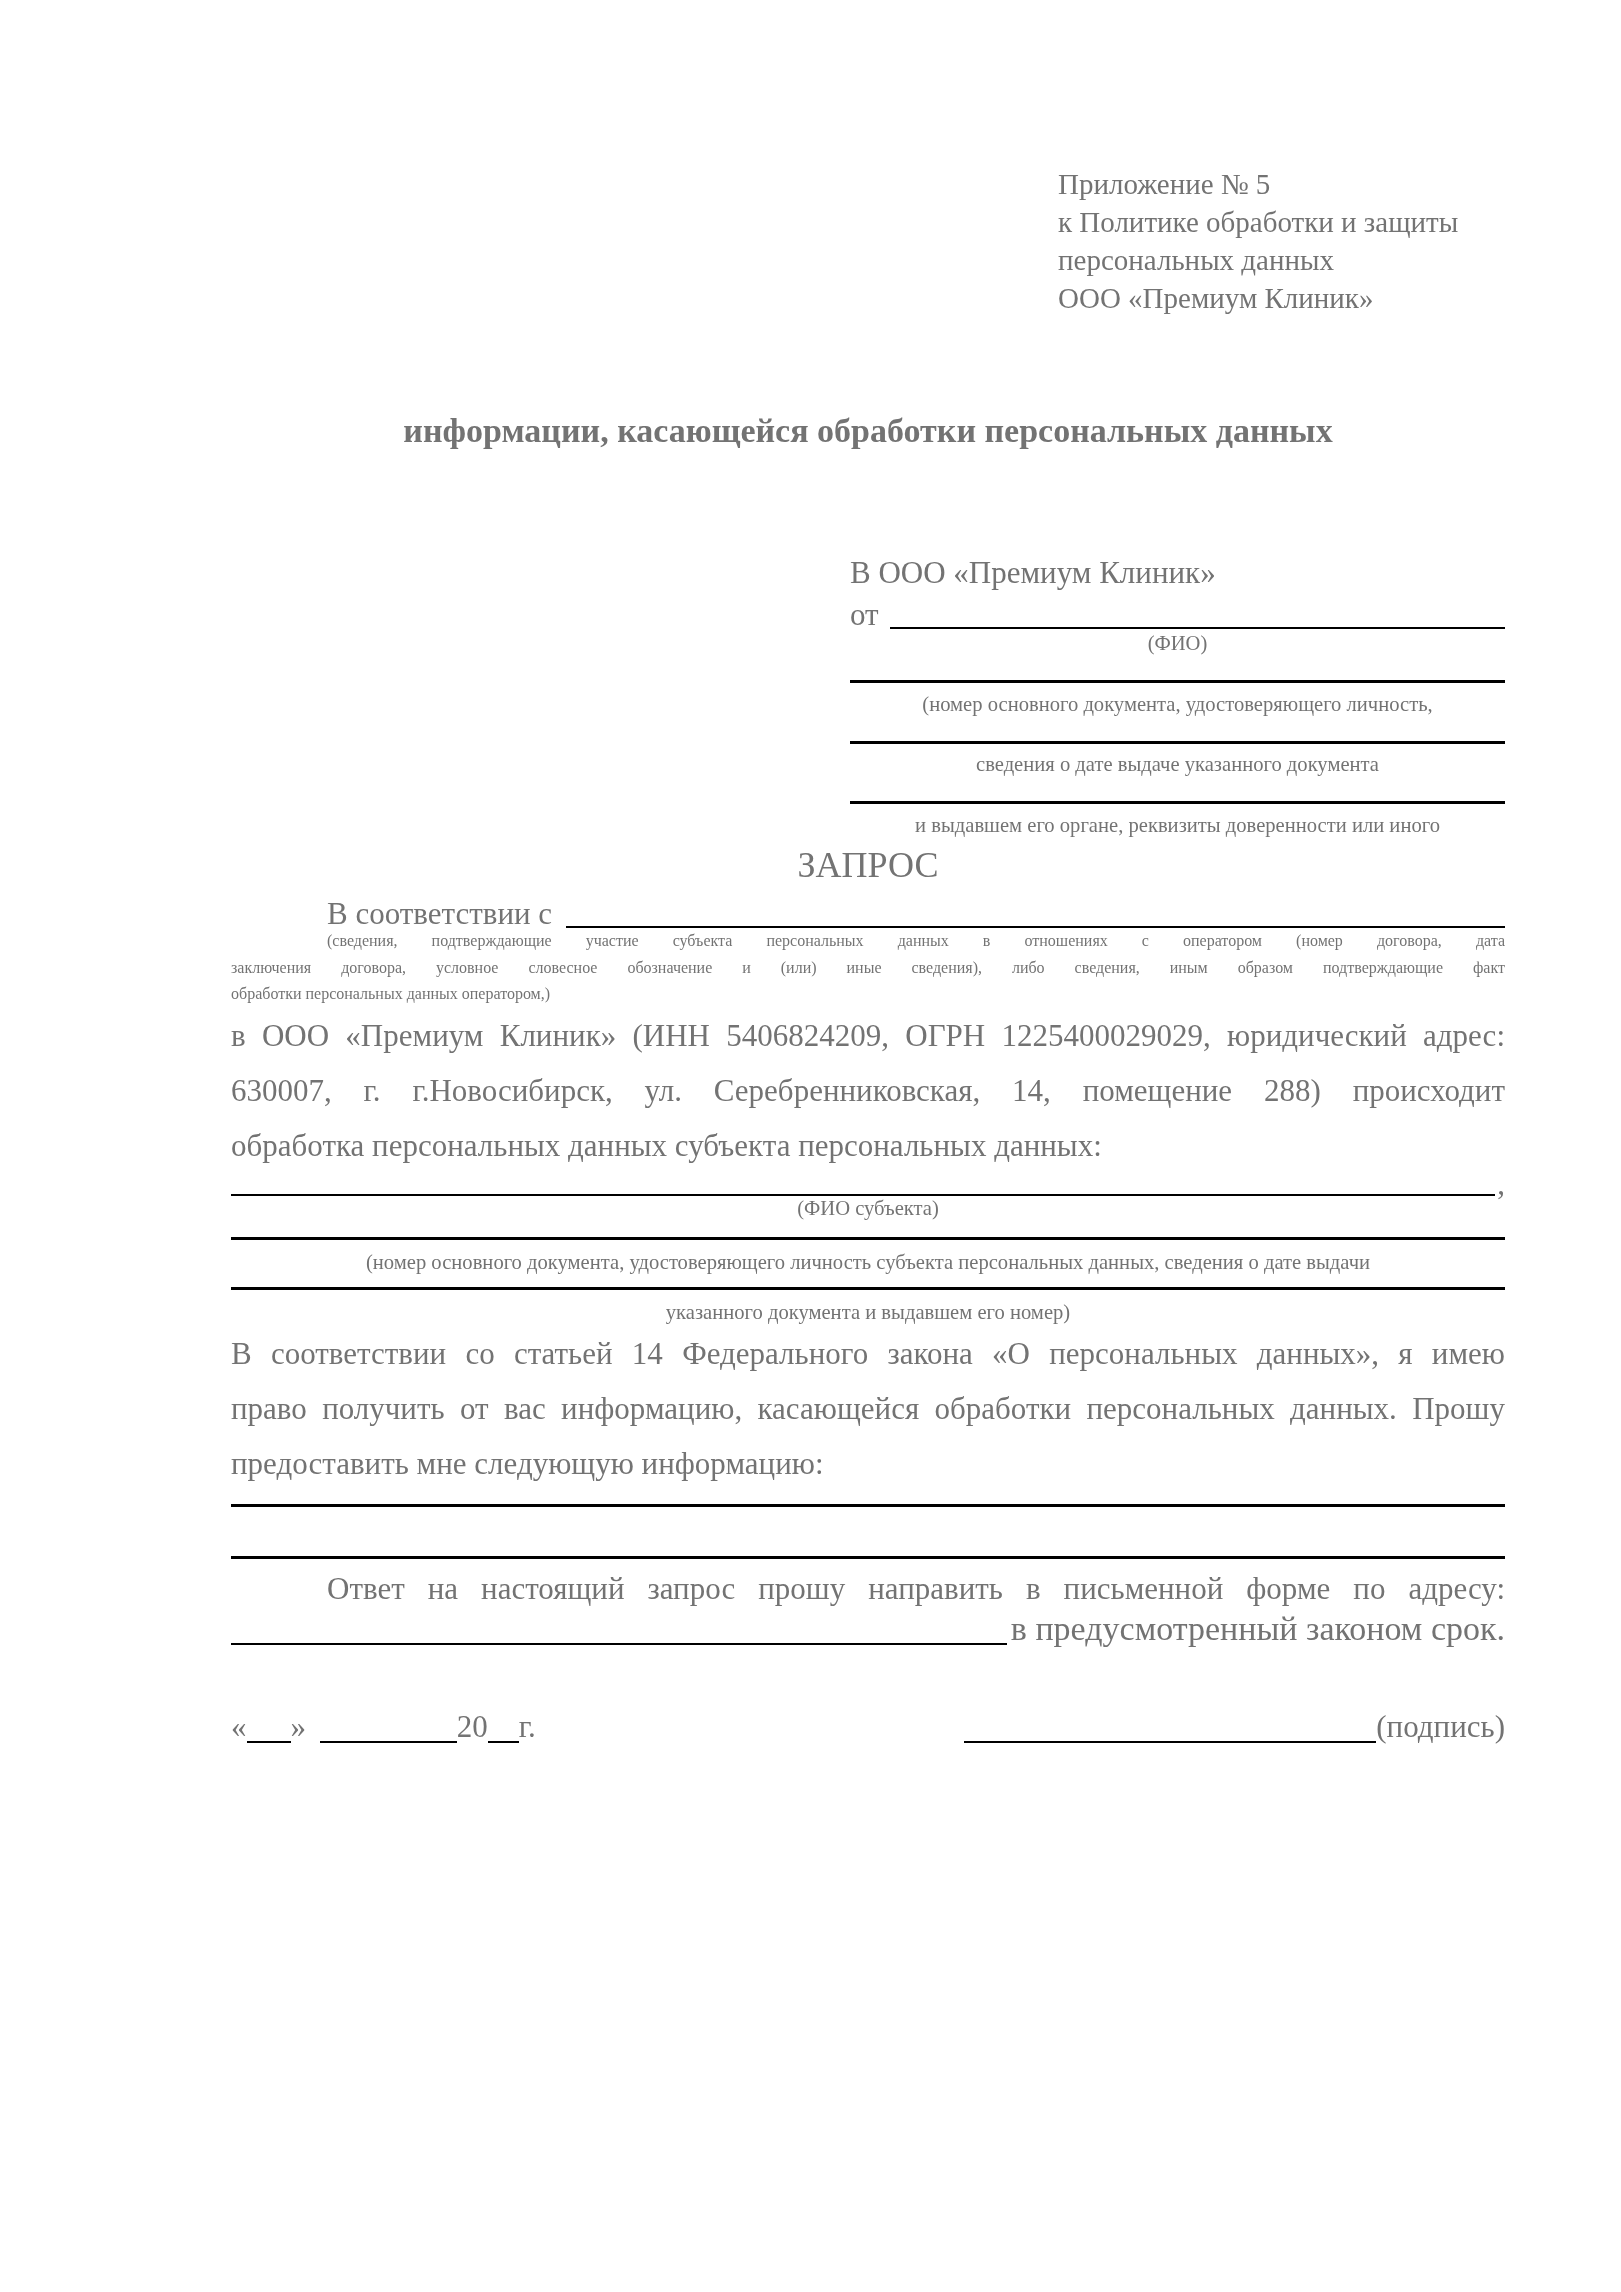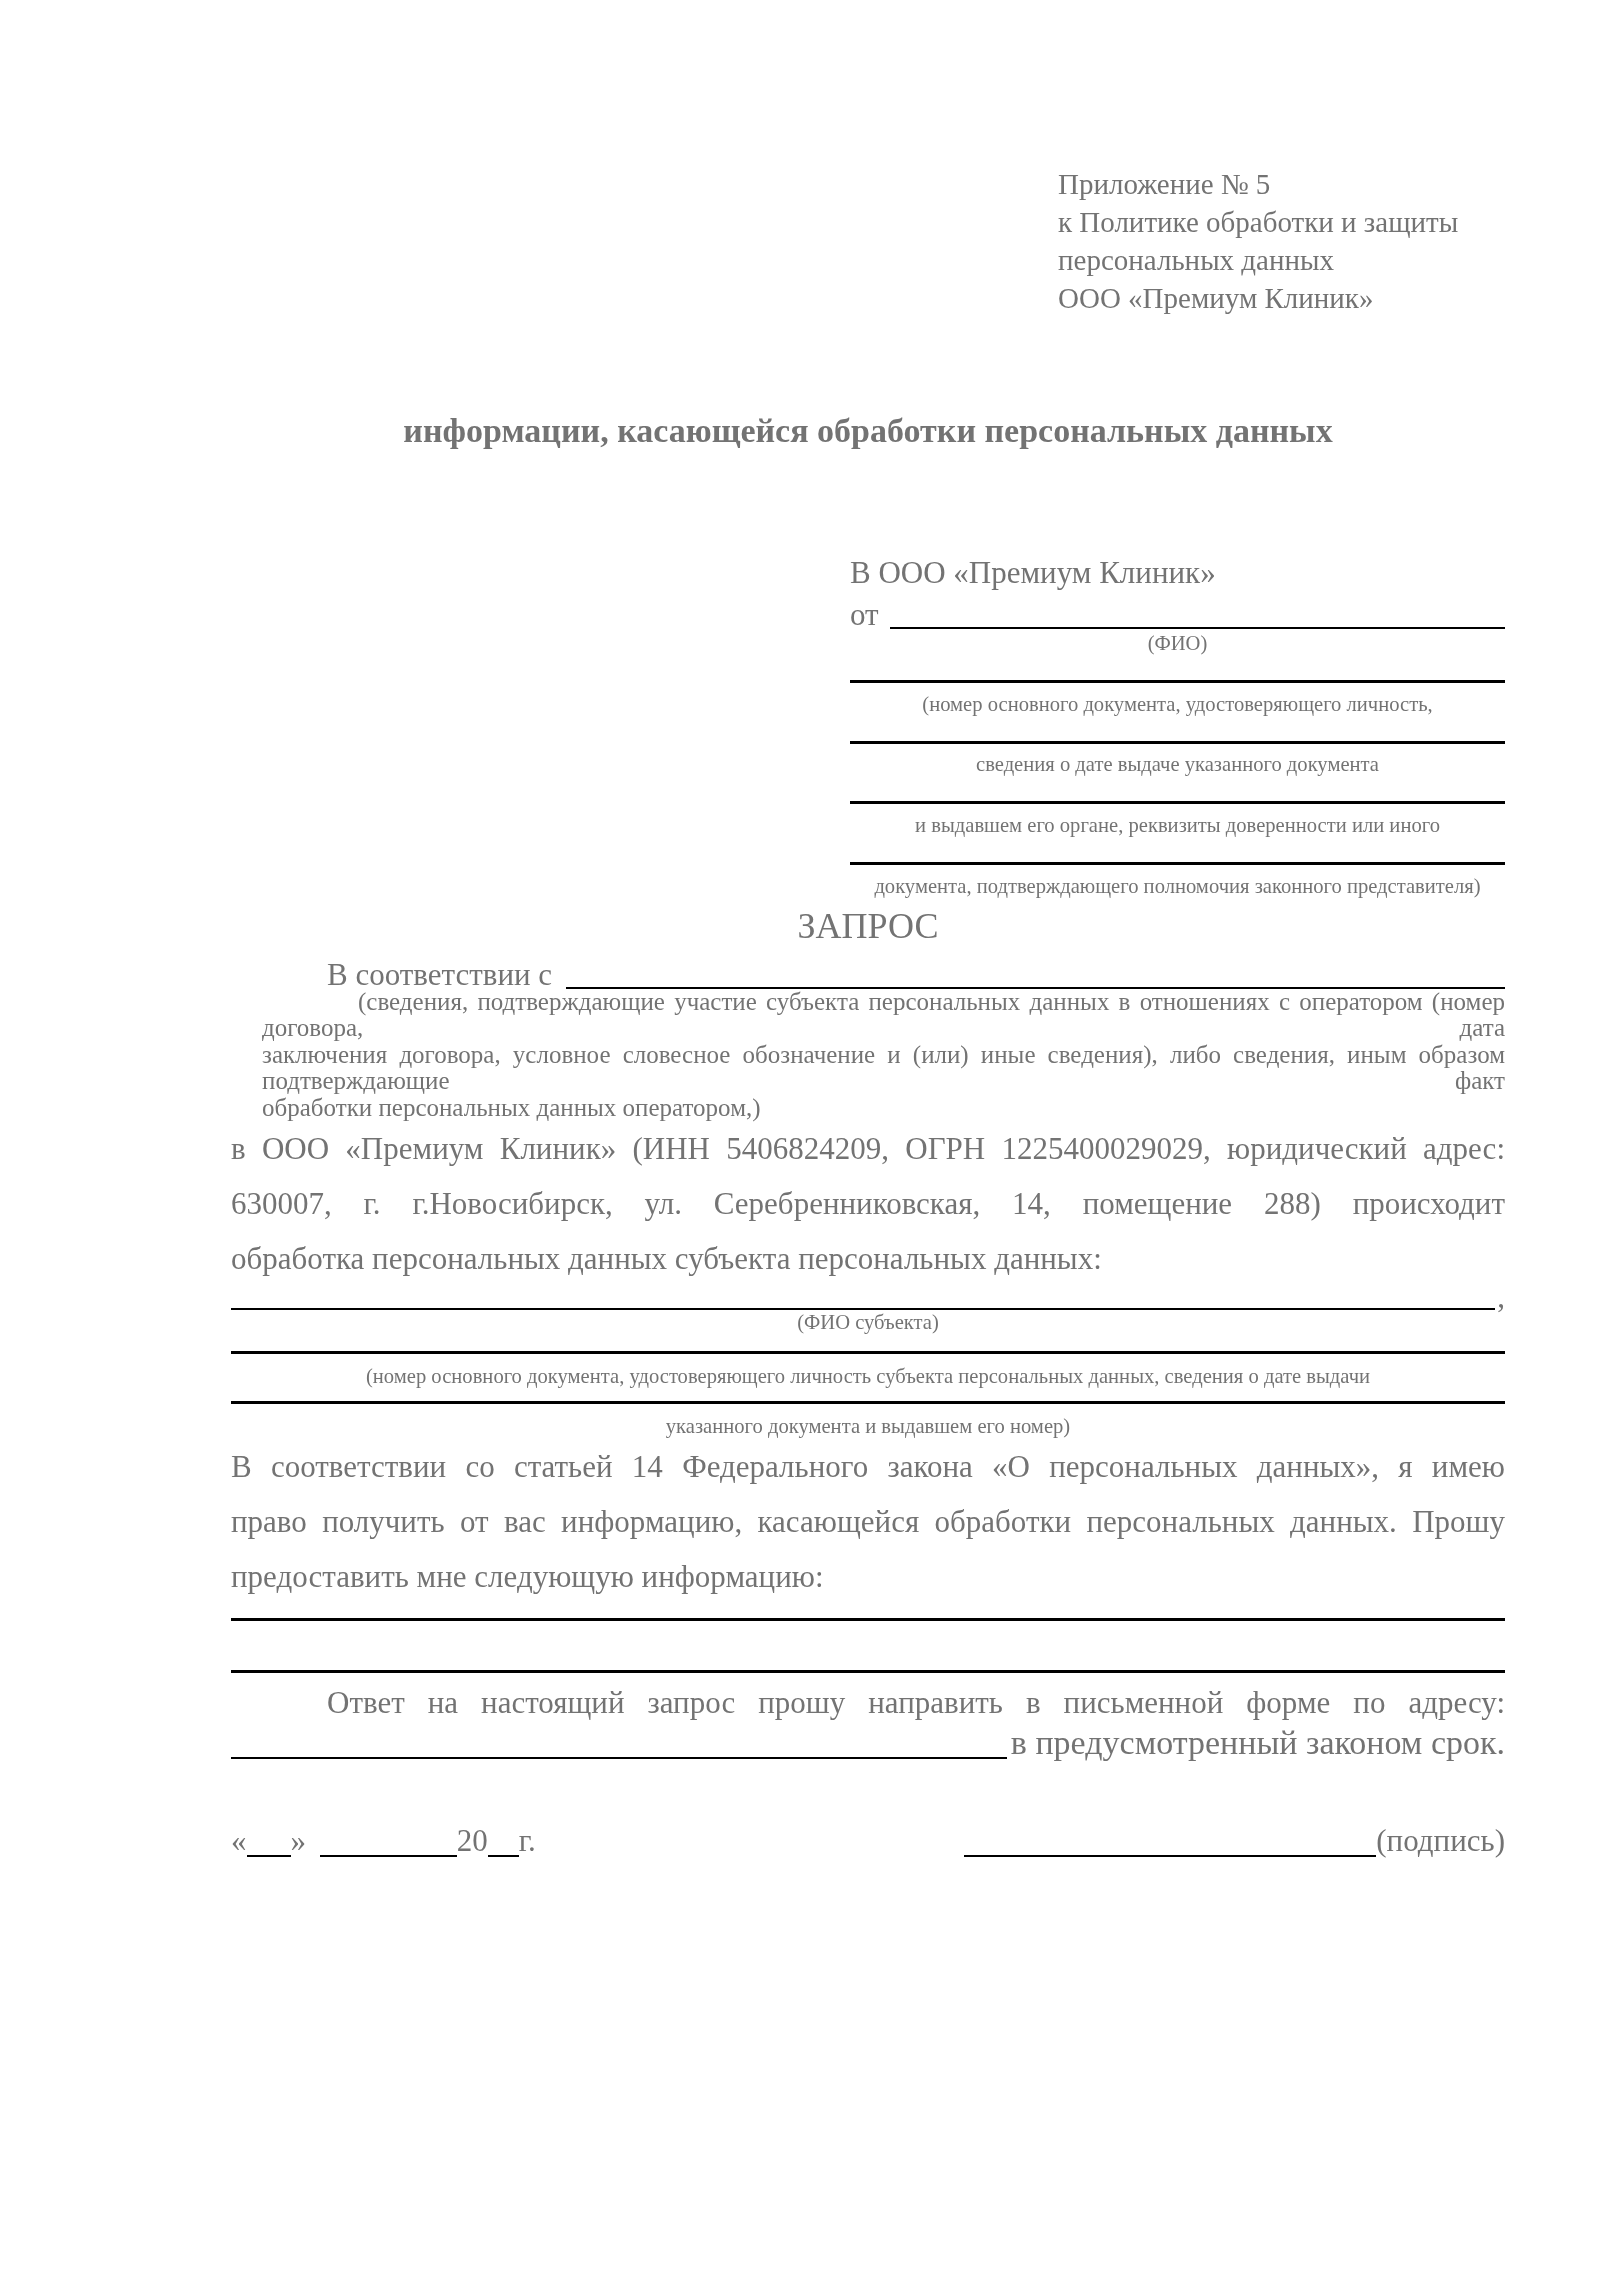--- a/index.html
+++ b/index.html
@@ -67,21 +67,21 @@
     line-height: 39px;
     text-align: center;
   }
   .acc-row {
     margin-top: 3.9px;
     height: 39px;
     font-size: 31px;
     padding-left: 96px;
   }
   .acc-label { padding-right: 13.7px; line-height: 29px; white-space: nowrap; }
-  .smalljust { font-size: 25px; line-height: 26.5px; margin-left: 31px; }
+  .smalljust { font-size: 16px; line-height: 26.5px; }
   .jl { text-align: justify; text-align-last: justify; }
   .jlast { text-align: left; }
   .ind { text-indent: 96px; }
   .para { font-size: 31px; line-height: 55px; }
   .fio-row { height: 23.5px; font-size: 31px; }
   .fio-row .suffix { line-height: 25.5px; padding-left: 2px; }
   .docfield1 { margin-top: 15.7px; }
   .docfield2 { margin-top: 11.8px; }
   .docfield1 .cap, .docfield2 .cap { margin-top: 9.8px; }
   .blank1 { margin-top: 13.7px; }
@@ -139,24 +139,20 @@
         <div class="cap">(номер основного документа, удостоверяющего личность,</div>
       </div>
       <div class="field">
         <div class="uline"></div>
         <div class="cap">сведения о дате выдаче указанного документа</div>
       </div>
       <div class="field">
         <div class="uline"></div>
         <div class="cap">и выдавшем его органе, реквизиты доверенности или иного</div>
       </div>
-      <div class="field">
-        <div class="uline"></div>
-        <div class="cap">документа, подтверждающего полномочия законного представителя)</div>
-      </div>
     </div>
 
     <div class="req-head">ЗАПРОС</div>
 
     <div class="flex-row acc-row">
       <span class="acc-label">В соответствии с</span>
       <span class="fill"></span>
     </div>
 
     <div class="smalljust">

